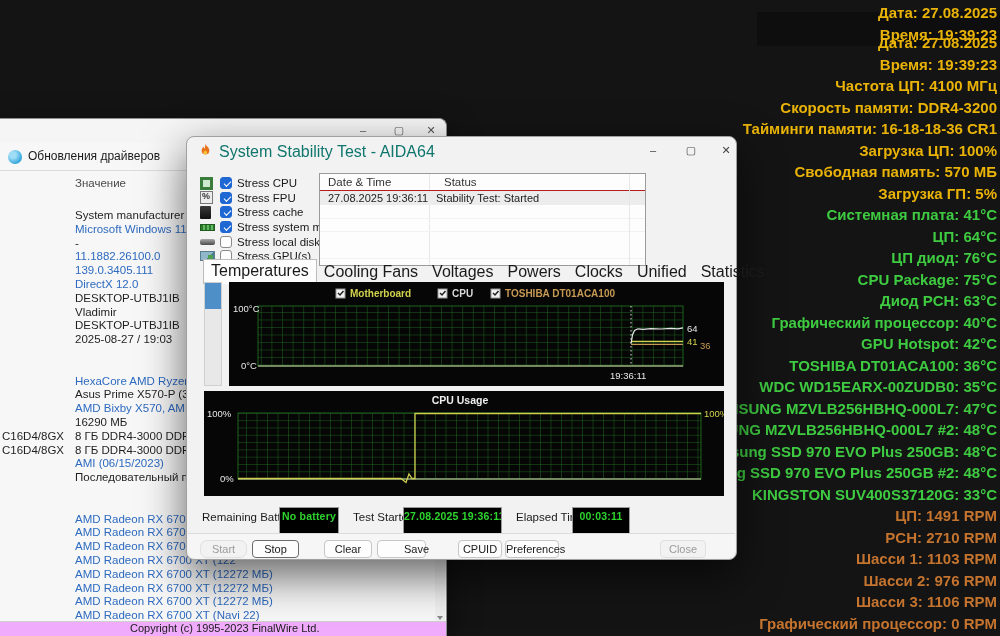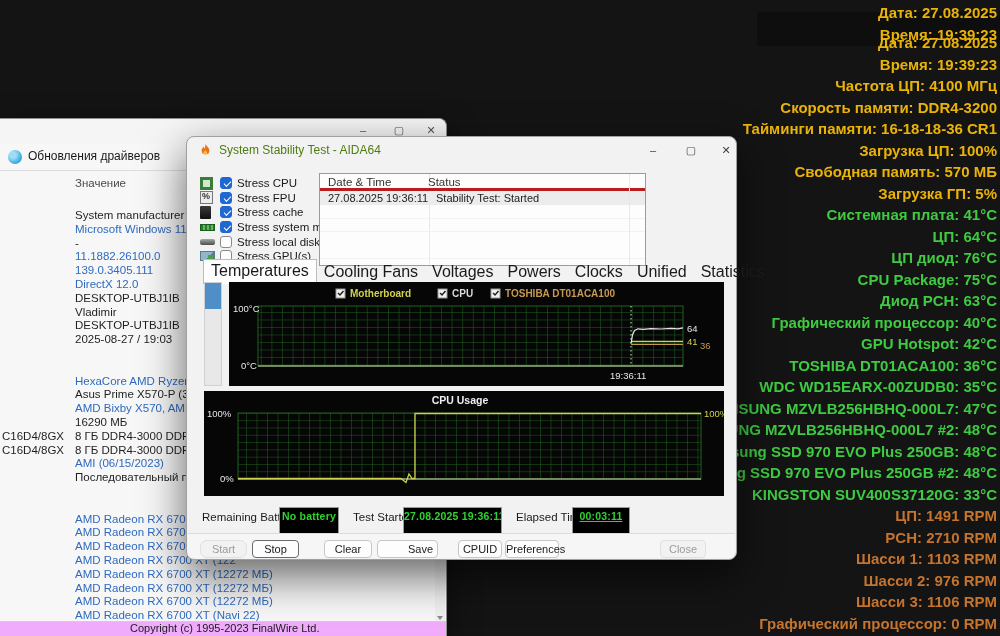--- a/index.html
+++ b/index.html
@@ -35,21 +35,21 @@
   .lw-scroll{position:absolute;right:1px;top:58px;bottom:12px;width:10px;background:#f0f0f0;}
   .lw-scroll::after{content:"";position:absolute;left:2px;bottom:4px;border-left:3px solid transparent;border-right:3px solid transparent;border-top:4px solid #8a8a8a;}
   .lw-status{position:absolute;left:0;right:0;bottom:0;height:15px;background:#f0abfc;border-top:1px solid #cfcfcf;overflow:hidden;}
   .lw-status-text{position:absolute;left:130px;top:0;font-size:11px;color:#1a1a1a;white-space:nowrap;}
 
   
   .swin{position:absolute;left:186px;top:136px;width:551px;height:424px;background:#f2f2f2;
         border:1px solid #a0a0a0;border-radius:8px;box-shadow:0 16px 44px rgba(0,0,0,.6);z-index:3;}
   .sw-titlebar{position:absolute;left:0;top:0;right:0;height:26px;}
   .sw-flame{position:absolute;left:11px;top:6px;width:15px;height:15px;}
-  .sw-title{position:absolute;left:32px;top:6px;font-size:12px;color:#4d7c0f;white-space:nowrap;}
+  .sw-title{position:absolute;left:32px;top:6px;font-size:16px;color:#0f766e;white-space:nowrap;}
   .sw-ctl{position:absolute;top:0;width:36px;height:26px;text-align:center;line-height:26px;color:#444;font-size:11px;}
   .sw-min{left:448px;} .sw-max{left:486px;} .sw-close{left:521px;}
 
   
   .stress{position:absolute;left:13px;top:39px;width:175px;}
   .srow{display:flex;align-items:center;height:14.6px;gap:5px;}
   .sicon{width:15px;height:13px;flex:0 0 15px;position:relative;}
   .srow.i-cpu .sicon{width:13px;height:13px;flex-basis:13px;margin-right:2px;background:#cfe9cf;border:3px solid #3a7d3a;}
   .srow.i-fpu .sicon{width:13px;height:13px;flex-basis:13px;margin-right:2px;background:#ececec;border:1px solid #777;}
   .srow.i-fpu .sicon::after{content:"%";position:absolute;left:1px;top:-1px;font-size:9px;font-weight:bold;color:#333;}
@@ -62,23 +62,23 @@
   .cb{width:12px;height:12px;border-radius:3px;border:1px solid #8a8a8a;background:#fdfdfd;position:relative;flex:0 0 12px;}
   .srow.checked .cb{background:#1f67d2;border-color:#1f67d2;}
   .srow.checked .cb::after{content:"";position:absolute;left:2.5px;top:3px;width:6px;height:3px;
       border-left:1.6px solid #fff;border-bottom:1.6px solid #fff;transform:rotate(-45deg);}
   .slabel{font-size:11.5px;color:#1a1a1a;white-space:nowrap;}
 
   
   .table{position:absolute;left:132px;top:36px;width:327px;height:93px;background:#fdfdfd;border:1px solid #9a9a9a;}
   .table::before,.table::after{content:"";position:absolute;top:0;bottom:0;width:1px;background:#e7e7e7;}
   .table::before{left:109px;} .table::after{left:309px;}
-  .thead{position:relative;height:17px;border-bottom:3px solid #b91c1c;}
+  .thead{position:relative;height:17px;border-bottom:1px solid #b91c1c;}
   .th{position:absolute;top:2px;font-size:11.5px;color:#333;}
-  .th1{left:8px;} .th2{left:108px;text-align:center;}
+  .th1{left:8px;} .th2{left:124px;text-align:center;}
   .trow{position:relative;height:13.5px;font-size:11px;color:#222;}
   .trow.sel{background:#ececec;}
   .td{position:absolute;top:1px;white-space:nowrap;}
   .td1{left:8px;} .td2{left:116px;}
   .tgrid{position:absolute;left:0;right:0;top:31px;bottom:0;
      background:repeating-linear-gradient(to bottom,transparent 0 12.5px,#f2f2f2 12.5px 13.5px);}
 
   
   .tabs{position:absolute;left:16px;top:130px;height:17px;display:flex;align-items:flex-end;}
   .tab{padding:2px 7px 3px;font-size:16px;color:#1a1a1a;white-space:nowrap;}
@@ -89,31 +89,31 @@
   .chart2{position:absolute;left:17px;top:254px;}
   .vscroll{position:absolute;left:17px;top:145px;width:18px;height:104px;background:#e8e8e8;border:1px solid #d0d0d0;}
   .vthumb{position:absolute;left:0;top:0;width:16px;height:26px;background:#4f8fc7;}
   svg text{font-family:"Liberation Sans",sans-serif;}
 
   
   .f-label{position:absolute;top:374px;font-size:11.5px;color:#1a1a1a;white-space:nowrap;}
   .fl1{left:15px;} .fl2{left:166px;} .fl3{left:329px;}
   .lcd{position:absolute;top:370px;height:36px;background:#000;border:1px solid #9a9a9a;
        color:#2ed42e;font-size:10.5px;font-weight:bold;text-align:center;line-height:16px;letter-spacing:.2px;white-space:nowrap;overflow:hidden;}
-  .lcd1{left:92px;width:60px;} .lcd2{left:216px;width:99px;} .lcd3{left:385px;width:58px;text-decoration:underline;}
+  .lcd1{left:92px;width:60px;} .lcd2{left:216px;width:99px;} .lcd3{left:385px;width:58px;}
 
   
   .btnbar{position:absolute;left:1px;right:1px;top:396px;bottom:1px;background:#f6f6f6;
           border-top:1px solid #dcdcdc;border-radius:0 0 8px 8px;}
   .btn{position:absolute;top:6px;height:18px;background:#fdfdfd;border:1px solid #c6c6c6;border-radius:4px;
        font-size:11px;color:#1a1a1a;padding:0;line-height:16px;}
   .btn.disabled{color:#9b9b9b;background:#f2f2f2;border-color:#e0e0e0;}
   .btn.focus{border-color:#6b6b6b;}
   .b-start{left:12px;width:47px;border-radius:7px;} .b-stop{left:64px;width:47px;} .b-clear{left:136px;width:48px;}
-  .b-save{left:189px;width:61px;padding-left:26px;} .b-cpuid{left:270px;width:44px;} .b-prefs{left:317px;width:54px;}
+  .b-save{left:189px;width:49px;padding-left:26px;} .b-cpuid{left:270px;width:44px;} .b-prefs{left:317px;width:54px;}
   .b-close{left:472px;width:46px;}
 </style>
 </head>
 <body>
 
 <div class="screen">
 
   <div class="osd-hint"></div>
   <div class="osd-behind">
 

